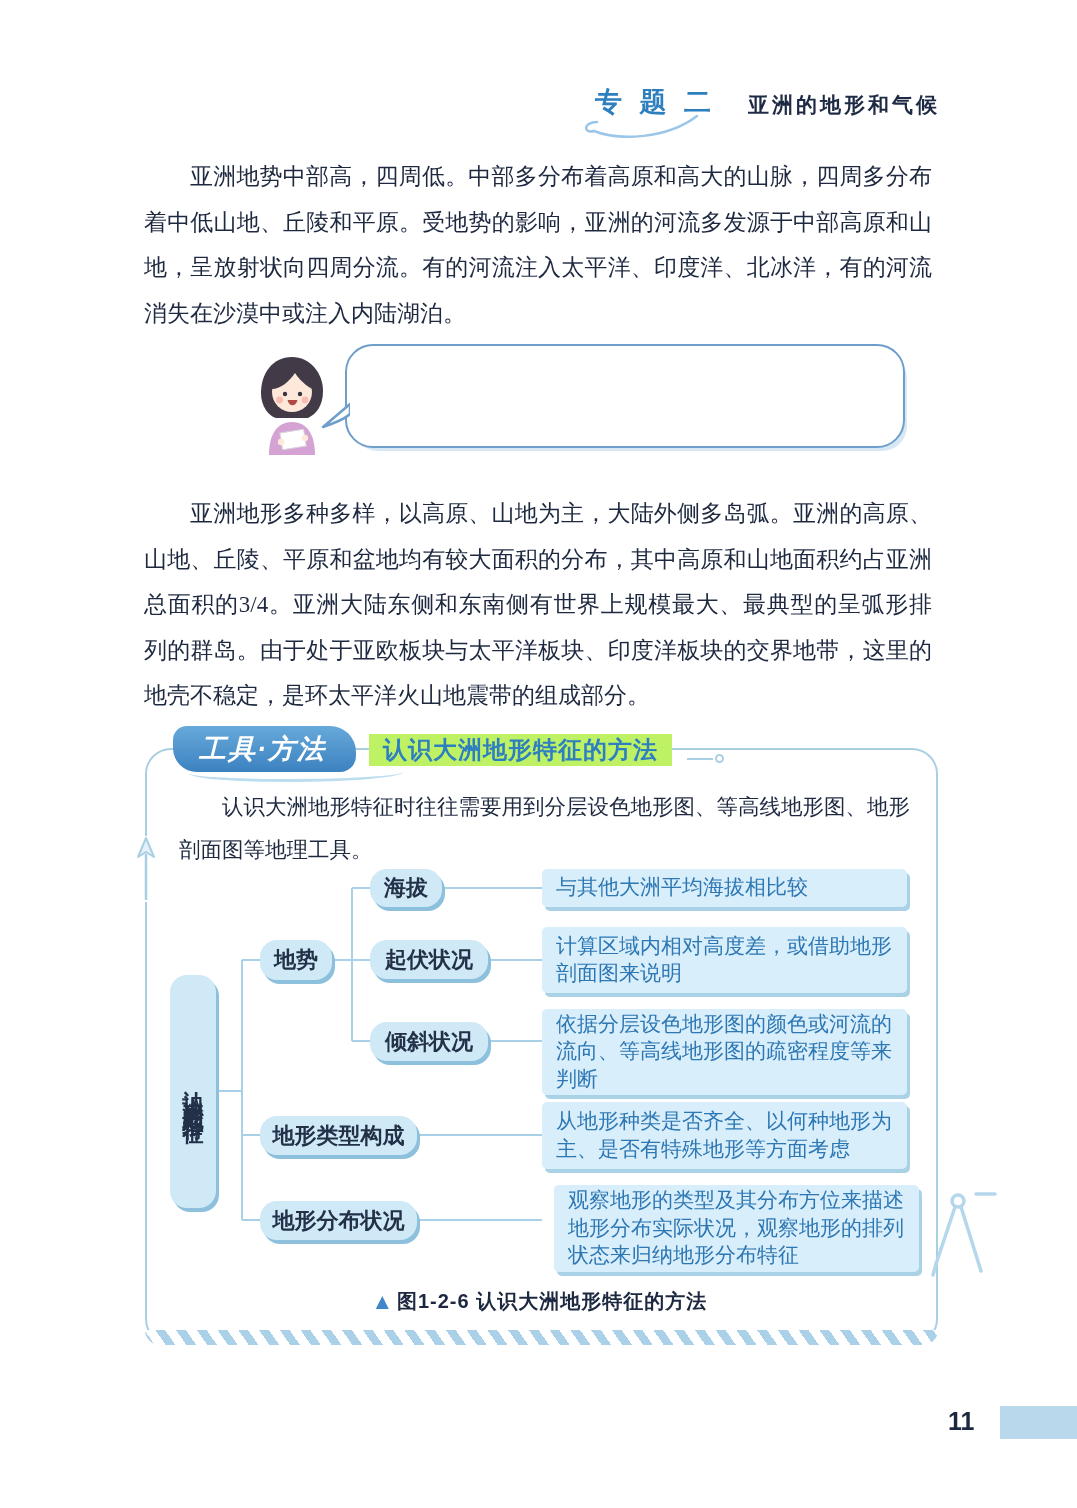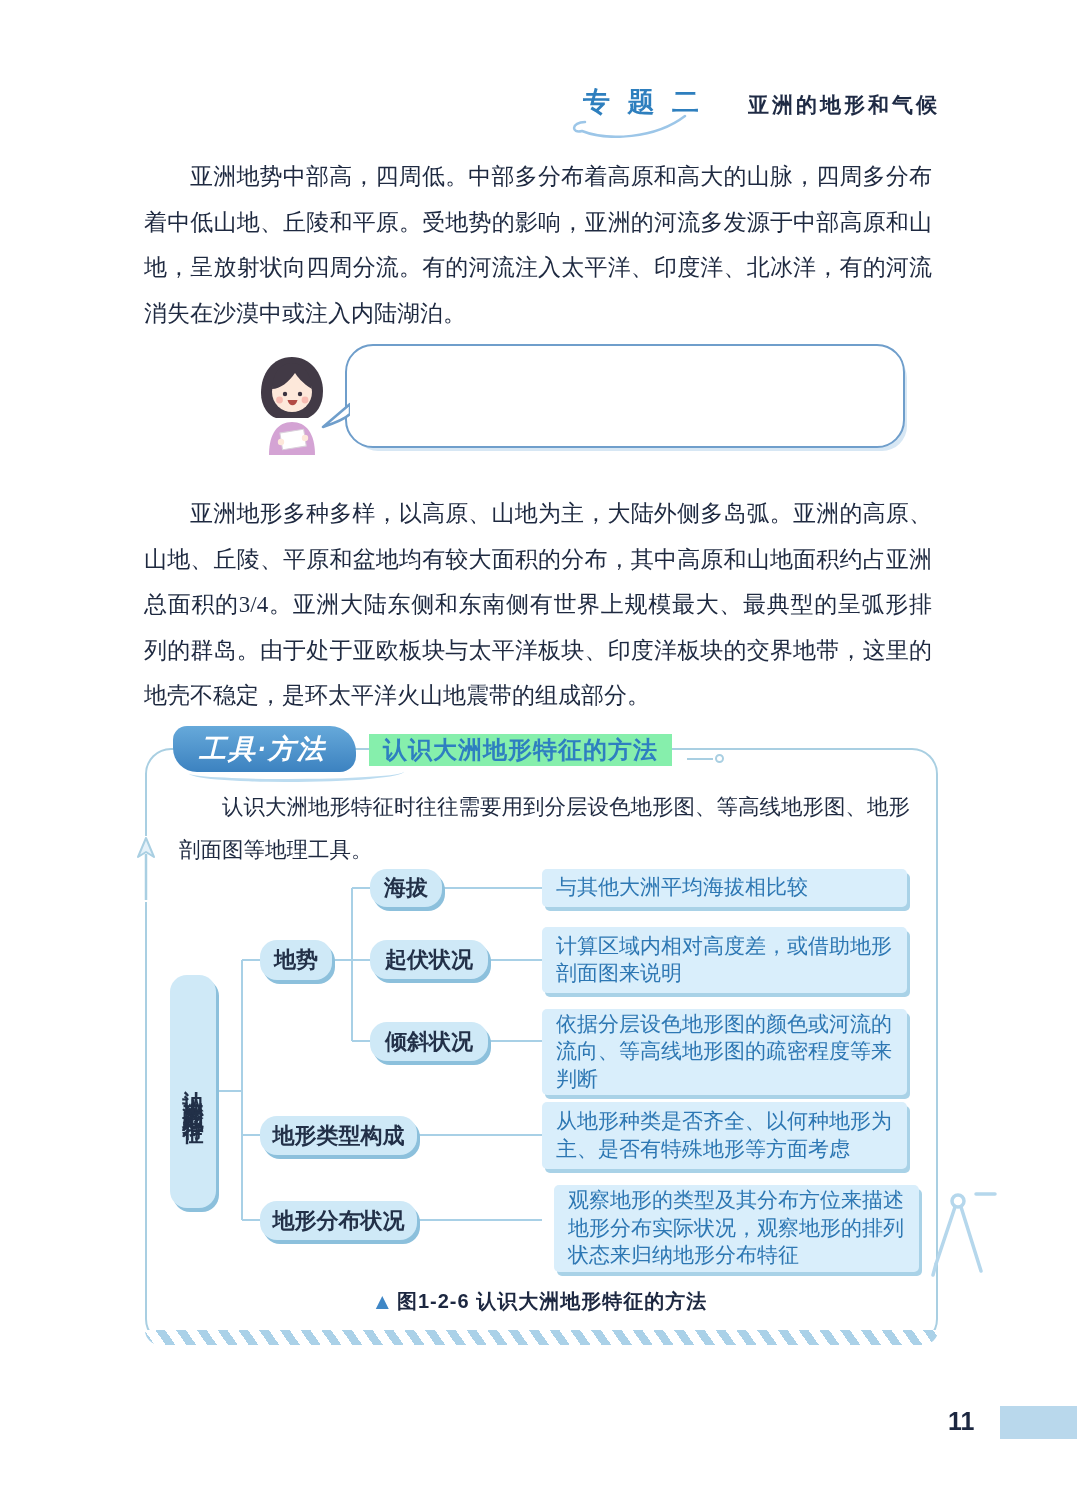--- a/index.html
+++ b/index.html
@@ -3,21 +3,21 @@
 <meta charset="utf-8">
 <style>
   * { box-sizing: border-box; }
   html,body { margin:0; padding:0; }
   body {
     width:1077px; height:1508px; position:relative; background:#ffffff;
     font-family:"Liberation Serif", serif; color:#1e2940; overflow:hidden;
   }
 
   
-  .header { position:absolute; top:84px; left:0; width:940px; display:flex; justify-content:flex-end; align-items:center; gap:40px; }
+  .header { position:absolute; top:84px; left:0; width:940px; display:flex; justify-content:flex-end; align-items:center; gap:28px; }
   .badge-wrap { position:relative; padding:0 4px 6px 4px; }
   .badge-text { font-family:"Liberation Sans", sans-serif; font-weight:700; font-size:27px; color:#2e7fbe; letter-spacing:5px; white-space:nowrap; }
   .badge-swoosh { position:absolute; left:-12px; bottom:-12px; }
   .header-title { font-family:"Liberation Sans", sans-serif; font-weight:700; font-size:21px; letter-spacing:3px; color:#1e2a44; white-space:nowrap; }
 
   
   .body-text { position:absolute; left:140px; width:788px; margin:4px; font-size:23px; line-height:45.5px; text-align:justify; text-indent:2em; color:#1e2940; }
   .para1 { top:150px; }
   .para2 { top:487px; }
 
@@ -30,21 +30,21 @@
 
   
   .toolbox { position:absolute; left:145px; top:748px; width:793px; height:597px;
              border:2px solid #a9cfe2; border-radius:26px; }
   .tag { position:absolute; left:26px; top:-24px; height:46px; padding:0 30px 0 26px;
          background:linear-gradient(180deg,#66a9da,#3c82c0);
          border-radius:14px 26px 16px 24px; display:flex; align-items:center; z-index:2; }
   .tag .tag-label { color:#fff; font-family:"Liberation Sans", sans-serif; font-weight:700; font-style:italic; font-size:27px; letter-spacing:2px; white-space:nowrap; }
   .tag::after { content:""; position:absolute; left:16px; bottom:-10px; width:215px; height:16px;
                 border-bottom:3px solid #bcdcf0; border-radius:0 0 55% 45%; }
-  .box-title { position:absolute; left:222px; top:-16px; margin:0; background:#86efac; padding:0 14px;
+  .box-title { position:absolute; left:222px; top:-16px; margin:0; background:#bef264; padding:0 14px;
                font-family:"Liberation Sans", sans-serif; font-weight:700; font-size:24px; color:#2e7fc0; letter-spacing:1px; white-space:nowrap; z-index:2; }
   .title-deco { position:absolute; left:540px; top:4px; display:flex; align-items:center; z-index:2; }
   .deco-line { width:26px; height:0; border-top:2.5px solid #a9cfe2; }
   .deco-ring { width:9px; height:9px; border:2.5px solid #a9cfe2; border-radius:50%; background:#fff; margin-left:2px; }
   .left-arrow { position:absolute; left:-14px; top:86px; z-index:2; }
 
   .intro { position:absolute; left:32px; top:36px; width:740px; margin:0;
            font-size:21.5px; line-height:43px; text-indent:2em; color:#1e2940; }
 
   

